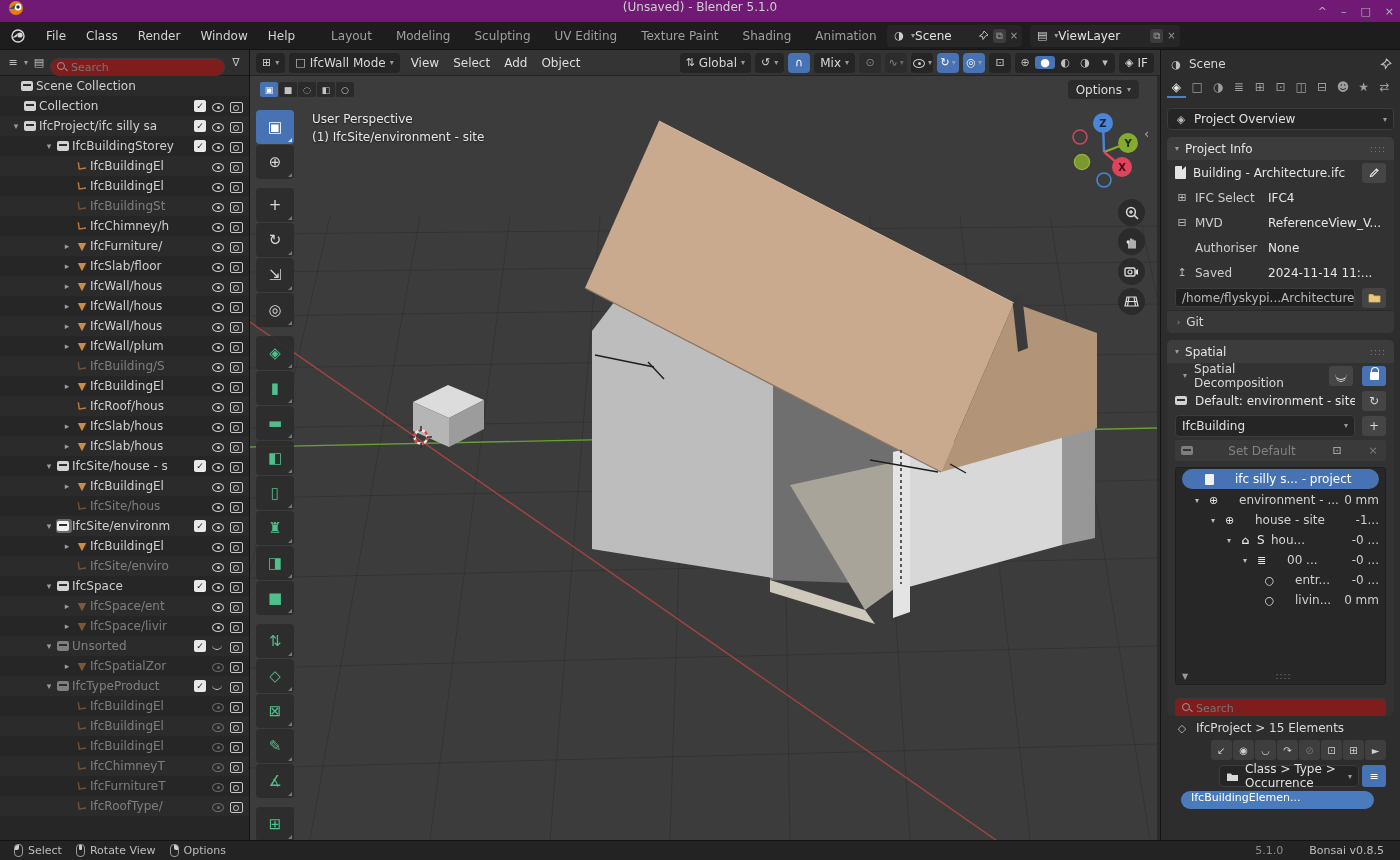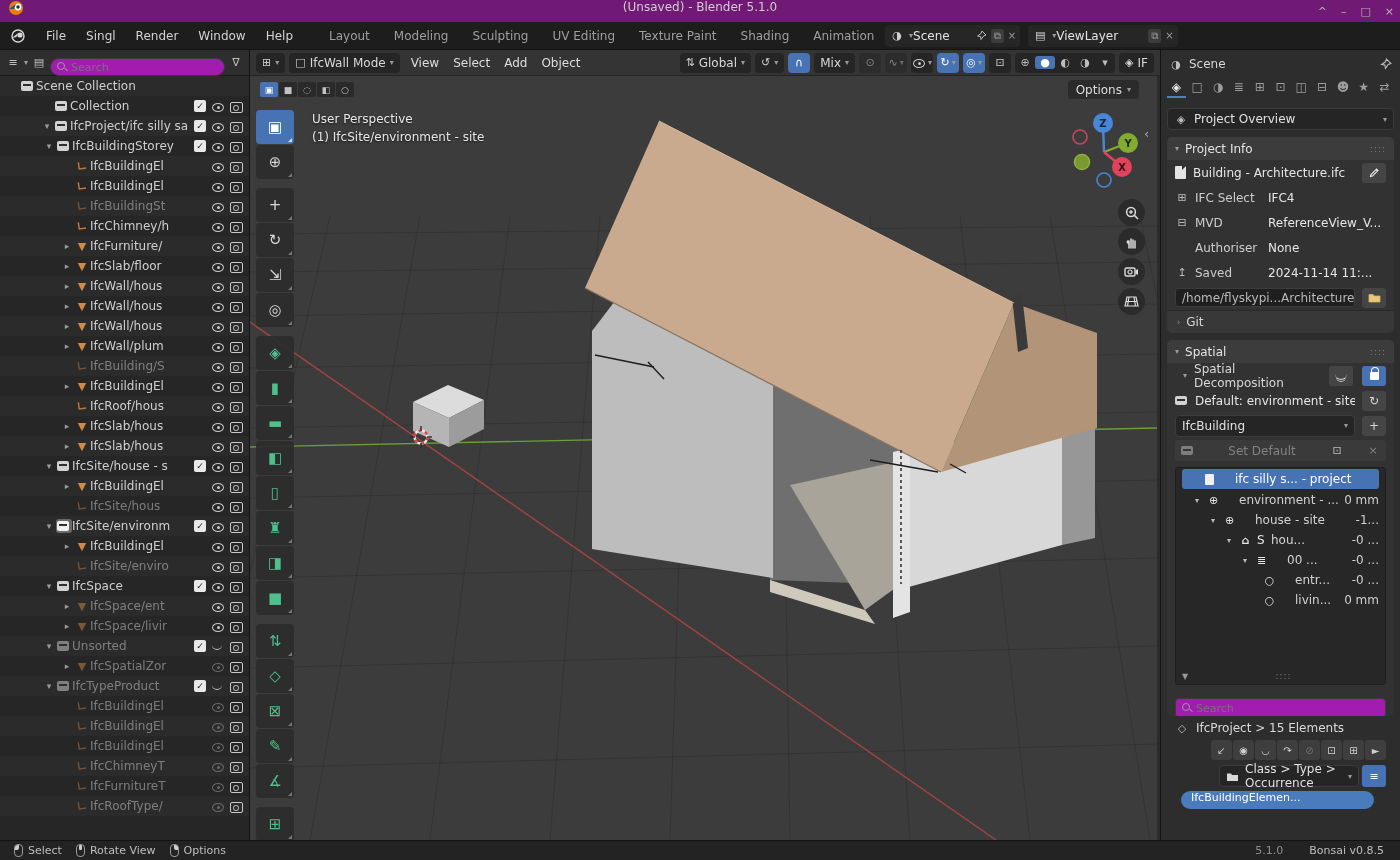--- a/index.html
+++ b/index.html
@@ -34,42 +34,42 @@
   .hgap { flex:1; }
   .iconbtn { width:22px; height:20px; background:#252525; border-radius:4px; color:#cfcfcf; display:flex; align-items:center; justify-content:center; font-size:11px; gap:2px; }
   .iconbtn.on { background:#4772b3; color:#fff; }
   .shadegrp { display:flex; background:#252525; border-radius:4px; height:20px; align-items:center; }
   .shadegrp span { width:20px; text-align:center; font-size:11px; color:#bdbdbd; }
   .shadegrp span.on { background:#4772b3; border-radius:3px; color:#fff; }
 
   
   .outliner { position:absolute; left:0; top:50px; width:250px; height:790px; background:#262626; border-right:1px solid #131313; overflow:hidden; }
   .out-header { height:26px; background:#2e2e2e; border-bottom:1px solid #1c1c1c; display:flex; align-items:center; gap:4px; padding:0 6px; }
-  .searchbox { flex:1; background:#a21caf; border:1px solid #3a3a3a; border-radius:10px; height:18px; display:flex; align-items:center; padding:0 6px; gap:4px;margin-top:9px; }
+  .searchbox { flex:1; background:#7f1d1d; border:1px solid #3a3a3a; border-radius:10px; height:18px; display:flex; align-items:center; padding:0 6px; gap:4px;margin-top:9px; }
   .searchbox input { background:transparent; border:0; outline:0; color:#cfcfcf; width:100%; font-size:11px; }
   .mag { width:10px; height:10px; position:relative; flex:0 0 auto; }
   .mag::before { content:""; position:absolute; left:0; top:0; width:6px; height:6px; border:1.4px solid #9a9a9a; border-radius:50%; }
   .mag::after { content:""; position:absolute; left:6.5px; top:6.5px; width:4px; height:1.4px; background:#9a9a9a; transform:rotate(45deg); }
   .o-rows { overflow:hidden; height:764px; }
   .o-row { height:20px; display:flex; align-items:center; padding-right:4px; }
   .o-rows > .o-row:nth-child(odd) { background:#2b2b2b; }
   .o-row .arrow { width:14px; text-align:center; color:#9a9a9a; font-size:9px; flex:0 0 auto; }
   .o-row.a-o .arrow::before { content:"▾"; }
   .o-row.a-c .arrow::before { content:"▸"; }
   .o-row .tico { width:16px; height:14px; flex:0 0 auto; position:relative; display:flex; align-items:center; justify-content:center; }
   .o-row.i-col .tico::before { content:""; position:absolute; left:1px; top:2px; width:12px; height:10px; background:#d2d2d2; border-radius:2px; }
   .o-row.i-col .tico::after { content:""; position:absolute; left:3px; top:5px; width:8px; height:2px; background:#2e2e2e; }
   .o-row.i-colA .tico { background:#6a6a6a; border-radius:3px; }
   .o-row.i-colA .tico::before { content:""; position:absolute; left:1px; top:2px; width:12px; height:10px; background:#f0f0f0; border-radius:2px; }
   .o-row.i-colA .tico::after { content:""; position:absolute; left:3px; top:5px; width:8px; height:2px; background:#2e2e2e; }
   .o-row.i-mesh .tico::before { content:"∟"; color:#c07a3e; font-weight:bold; font-size:12px; transform:rotate(-8deg); }
   .o-row.i-obj .tico::before { content:"▼"; color:#cf8b44; font-size:11px; }
   .o-label { flex:1; color:#cfcfcf; white-space:nowrap; overflow:hidden; }
   .o-row.dim .o-label, .o-row.dim .tico { opacity:.5; }
-  .ind-0 { padding-left:6px; } .ind-1 { padding-left:40px; } .ind-2 { padding-left:42px; } .ind-3 { padding-left:60px; }
+  .ind-0 { padding-left:6px; } .ind-1 { padding-left:9px; } .ind-2 { padding-left:42px; } .ind-3 { padding-left:60px; }
   .ctl { width:18px; display:flex; justify-content:center; flex:0 0 auto; }
   .chk { width:12px; height:12px; background:#e9e9e9; border-radius:2px; color:#202020; font-size:9px; line-height:12px; text-align:center; }
   .chk::before { content:"✓"; font-weight:bold; }
   .o-row .c-chk { visibility:hidden; } .o-row.has-chk .c-chk { visibility:visible; }
   .eye { width:14px; height:13px; position:relative; }
   .eye.open::before { content:""; position:absolute; left:1px; top:3px; width:10px; height:7px; border:1.3px solid #c9c9c9; border-radius:50%; }
   .eye.open::after { content:""; position:absolute; left:5.5px; top:6px; width:3px; height:3px; background:#c9c9c9; border-radius:50%; }
   .eye.closed::before { content:""; position:absolute; left:1px; top:2px; width:10px; height:7px; border-bottom:1.6px solid #c9c9c9; border-radius:0 0 10px 10px; }
   .o-row.e-n .c-eye { visibility:hidden; }
   .o-row.e-c .c-eye .eye::before { border:0; border-bottom:1.6px solid #c9c9c9; border-radius:0 0 10px 10px; top:2px; }
@@ -127,21 +127,21 @@
   .pencil-svg, .folder-svg, .pin-svg { flex:0 0 auto; }
   .lockic { width:9px; height:8px; background:#fff; border-radius:1px; position:relative; }
   .lockic::before { content:""; position:absolute; left:1.5px; top:-5px; width:6px; height:6px; border:1.5px solid #fff; border-bottom:0; border-radius:4px 4px 0 0; }
   .colico { width:13px; height:11px; position:relative; flex:0 0 auto; }
   .colico::before { content:""; position:absolute; left:0; top:1px; width:12px; height:9px; background:#d2d2d2; border-radius:2px; }
   .colico::after { content:""; position:absolute; left:2px; top:4px; width:8px; height:2px; background:#2e2e2e; }
   .disbtn { margin:2px 8px 6px 8px; height:21px; background:#3a3a3a; border-radius:3px; display:flex; align-items:center; gap:22px; padding:0 6px; color:#828282; }
   .disbtn .colico { opacity:.45; }
   .treebox { margin:0 8px 6px 8px; background:#272727; border:1px solid #1e1e1e; border-radius:3px; height:218px; position:relative; }
   .t-row { height:20px; display:flex; align-items:center; gap:4px; padding:0 6px; color:#d2d2d2; }
-  .t-row.sel { background:#4772b3; border-radius:3px; margin:1px 6px; color:#fff; }
+  .t-row.sel { background:#4772b3; border-radius:10px; margin:1px 6px; color:#fff; }
   .t-row .t-ar { width:10px; font-size:8px; color:#bdbdbd; text-align:center; flex:0 0 auto; }
   .t-row.a .t-ar::before { content:"▾"; }
   .t-row .sico { width:15px; text-align:center; font-size:11px; color:#e6e6e6; flex:0 0 auto; }
   .t-row.si-file .sico { font-size:0; }
   .t-row.si-file .sico::before { content:""; display:inline-block; width:9px; height:11px; background:#f0f0f0; border-radius:1px; }
   .t-row.si-globe .sico::before { content:"⊕"; }
   .t-row.si-home .sico::before { content:"⌂"; font-weight:bold; }
   .t-row.si-storey .sico::before { content:"≣"; }
   .t-row.si-space .sico::before { content:"○"; }
   .t-row .t-badge { color:#e6e6e6; width:10px; flex:0 0 auto; }
@@ -196,21 +196,21 @@
 
   <div class="menubar">
     <svg class="blogo" viewBox="0 0 16 16">
       <circle cx="8" cy="8" r="6" fill="none" stroke="#d8d8d8" stroke-width="1.4"></circle>
         <circle cx="10" cy="7" r="2.6" fill="#d8d8d8"></circle>
         <path d="M2 10 L8 5 L6.5 9 Z" fill="#d8d8d8"></path>
     </svg>
     <div style="display:flex">
 
     <div class="mb-item">File</div>
-        <div class="mb-item">Singl</div>
+        <div class="mb-item">Class</div>
         <div class="mb-item">Render</div>
         <div class="mb-item">Window</div>
         <div class="mb-item">Help</div>
       </div>
     <div class="ws-tabs">
 
     <div class="ws-tab">Layout</div>
         <div class="ws-tab">Modeling</div>
         <div class="ws-tab">Sculpting</div>
         <div class="ws-tab">UV Editing</div>

